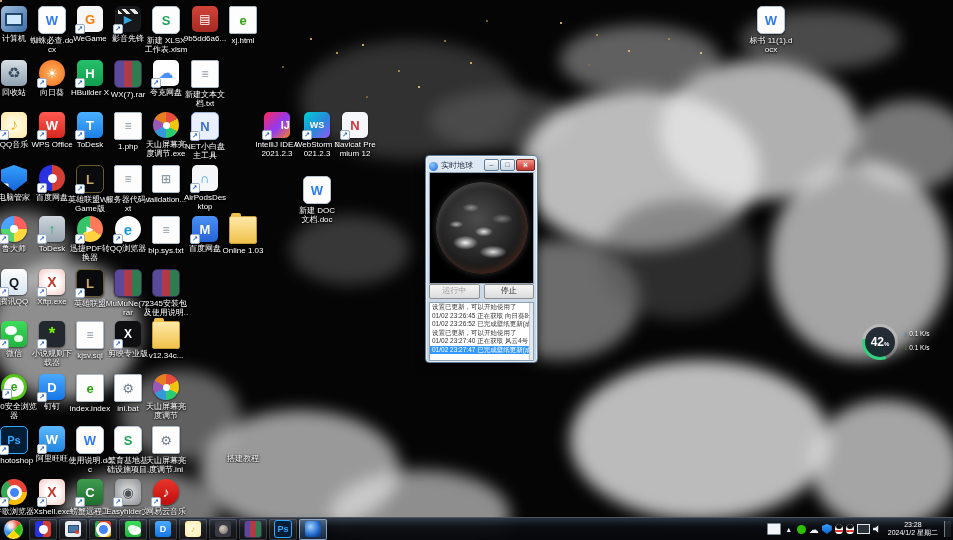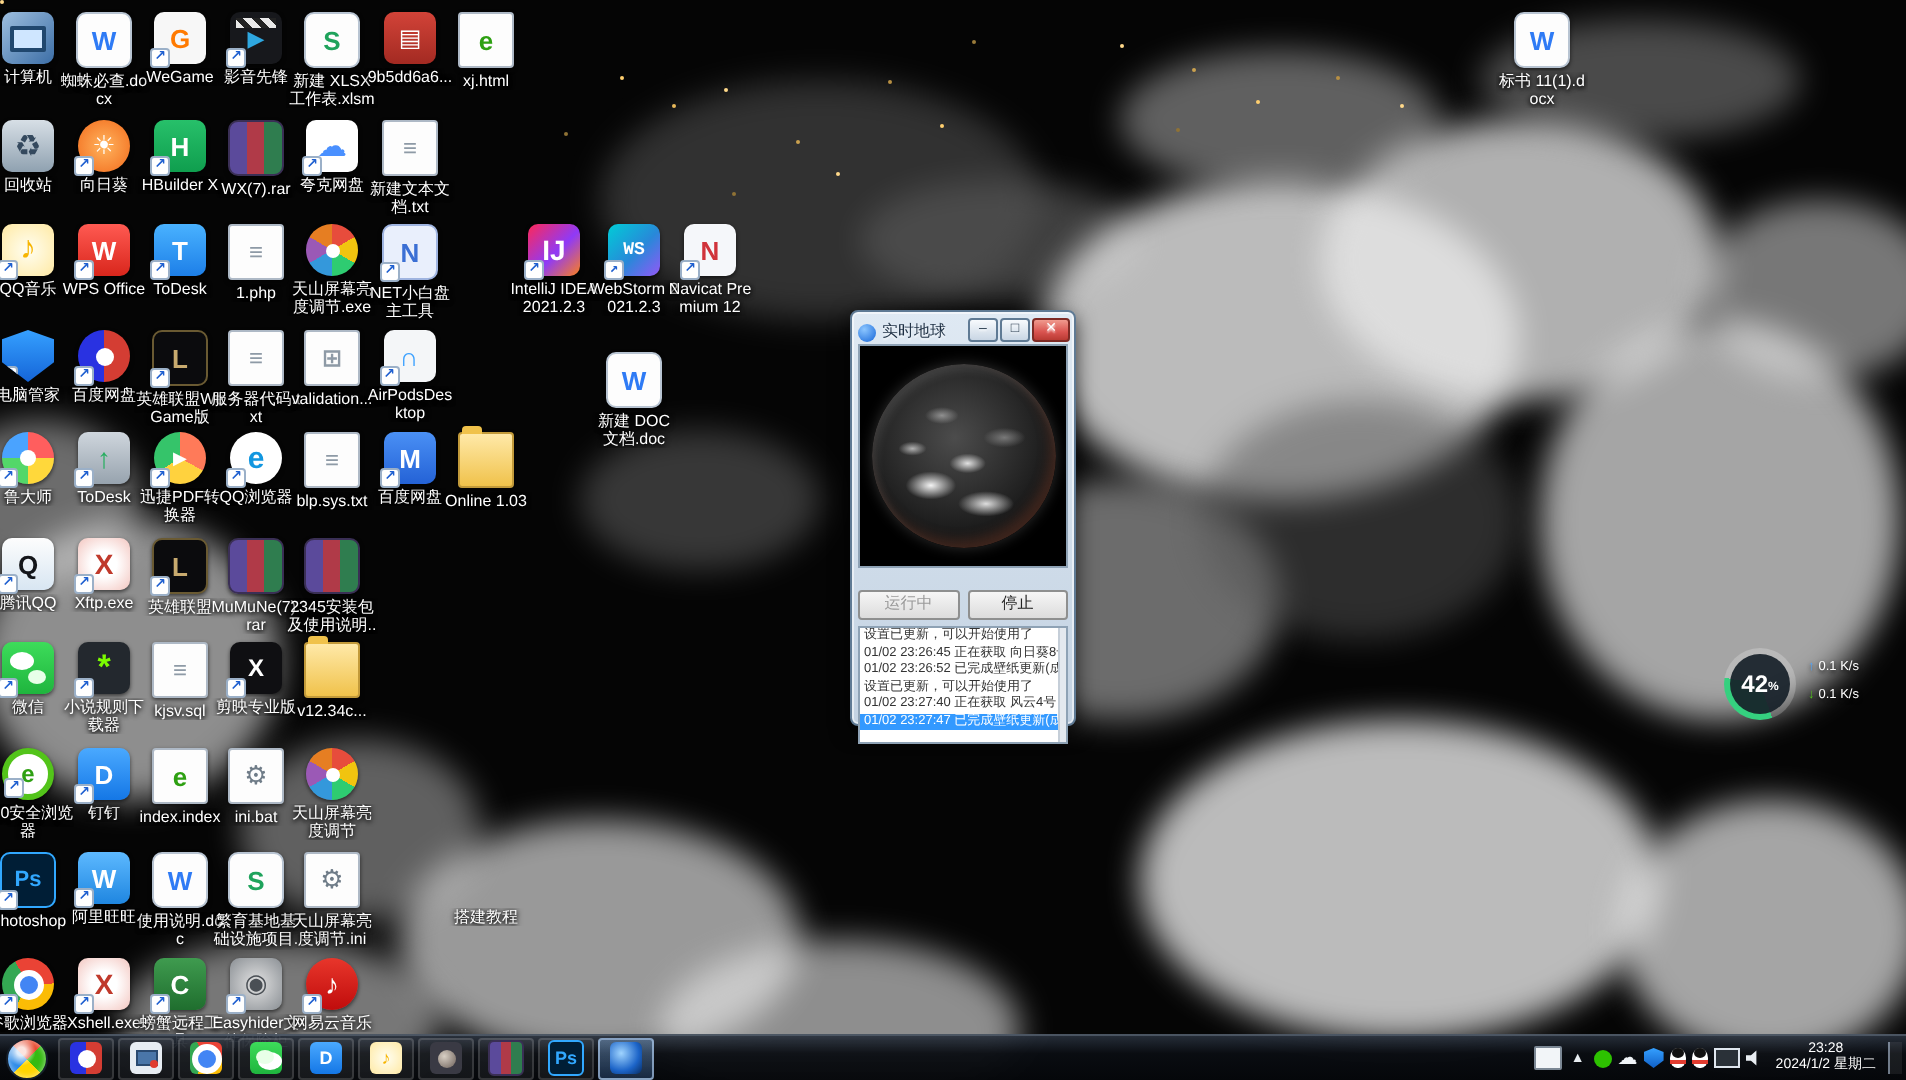--- a/index.html
+++ b/index.html
@@ -70,22 +70,22 @@
   .ic-cloud{background:#fff;color:#4a90ff;font-size:15px;}
   .ic-pie{background:conic-gradient(#e74c3c 0 60deg,#f1c40f 0 120deg,#2ecc71 0 180deg,#3498db 0 240deg,#9b59b6 0 300deg,#e67e22 0);border-radius:50%;}
   .ic-pie::before{content:"";width:7px;height:7px;border-radius:50%;background:#fff;}
   .ic-folder{background:linear-gradient(#ffe9a8,#f0c24b);border:1px solid #c29a3a;border-radius:2px;}
   .ic-folder::before{content:"";position:absolute;top:-4px;left:1px;width:10px;height:4px;background:#f0c24b;border-radius:2px 2px 0 0;}
   .ic-netease{background:linear-gradient(#e8362b,#c00c0c);border-radius:50%;font-size:14px;}
   .ic-reddoc{background:linear-gradient(#d24338,#a32a22);font-size:12px;}
   .ic-nettool{background:#e9effc;color:#3b6fd4;border:1px solid #9fb4e0;}
   .ic-airpods{background:#f4f6f8;color:#3aa0ff;font-size:13px;letter-spacing:1px;}
   .ic-emulator{background:linear-gradient(#4a90f5,#2462d6);}
-  .ic-idea{background:linear-gradient(135deg,#fe2857,#8f3af7 55%,#fc801d);font-size:14px;}
-  .ic-webstorm{background:linear-gradient(135deg,#00cdd7,#2888d9 55%,#9358f7);font-size:9px;font-family:Liberation Mono, monospace;}
+  .ic-idea{background:linear-gradient(135deg,#fe2857,#8f3af7 55%,#fc801d);font-size:11px;justify-content:flex-end;}
+  .ic-webstorm{background:linear-gradient(135deg,#00cdd7,#2888d9 55%,#9358f7);font-size:9px;}
   .ic-navicat{background:#f5f7fa;color:#d0333b;}
   .ic-none{background:transparent;box-shadow:none;}
   
   .dlg{position:absolute;left:425px;top:155px;width:111px;height:206px;border-radius:4px;
     background:linear-gradient(#dfe9f3,#c3d2e2);border:1px solid #5f7a94;box-shadow:0 3px 10px rgba(0,0,0,.7),inset 0 0 0 1px rgba(255,255,255,.55);}
   .dlg-title{display:flex;align-items:flex-end;height:14px;padding:1px 2px 0 3px;font-size:8px;color:#1c2e42;text-shadow:0 1px 1px rgba(255,255,255,.8);}
   .dlg-title .tico{width:9px;height:9px;border-radius:50%;background:radial-gradient(circle at 35% 30%,#8cc6ff,#1565d8);margin-right:3px;flex:none;}
   .dlg-title .ttl{flex:1;white-space:nowrap;overflow:hidden;}
   .winbtn{width:13px;height:10px;margin-left:1px;border:1px solid #5f7a94;border-radius:2px;
     background:linear-gradient(#f7fafd,#c9d6e4);color:#2c3e50;font-size:7px;line-height:9px;text-align:center;}
@@ -94,21 +94,21 @@
   .globe{position:absolute;left:50%;top:50%;width:92px;height:92px;transform:translate(-50%,-50%);border-radius:50%;
     background:
       radial-gradient(18px 10px at 32% 66%,rgba(255,255,255,.95),transparent 70%),
       radial-gradient(13px 7px at 52% 54%,rgba(255,255,255,.85),transparent 70%),
       radial-gradient(20px 9px at 62% 76%,rgba(242,242,242,.9),transparent 70%),
       radial-gradient(12px 6px at 38% 28%,rgba(210,210,210,.55),transparent 70%),
       radial-gradient(15px 7px at 72% 40%,rgba(190,190,190,.5),transparent 70%),
       radial-gradient(10px 5px at 22% 46%,rgba(230,230,230,.7),transparent 70%),
       radial-gradient(circle at 45% 40%,#4c4c4c,#141414 72%);
     box-shadow:0 0 7px rgba(255,255,255,.18), inset -3px -4px 6px rgba(140,70,45,.35), inset 2px 3px 5px rgba(255,255,255,.12);}
-  .btnrow{display:flex;gap:4px;margin:11px 3px 0 3px;}
+  .btnrow{display:flex;gap:4px;margin:0 3px 0 3px;}
   .w7btn{flex:1;height:13px;border:1px solid #8e8f8f;border-radius:2px;font-size:8px;line-height:12px;text-align:center;
     background:linear-gradient(#f6f6f6,#dcdcdc);color:#222;}
   .w7btn.disabled{color:#9a9a9a;}
   .loglist{margin:3px 3px 0 3px;height:57px;background:#fff;border:1px solid #8ea2b5;overflow:hidden;position:relative;}
   .logln{font-size:6.5px;line-height:8.5px;color:#333;white-space:nowrap;padding:0 2px;overflow:hidden;}
   .logln.sel{background:#3399ff;color:#fff;}
   .logsb{position:absolute;right:0;top:0;bottom:0;width:3px;background:#e4e9ef;border-left:1px solid #c5ced8;}
   
   .gauge{position:absolute;left:862px;top:323px;width:70px;height:38px;}
   .ring{position:absolute;left:0;top:1px;width:36px;height:36px;border-radius:50%;

